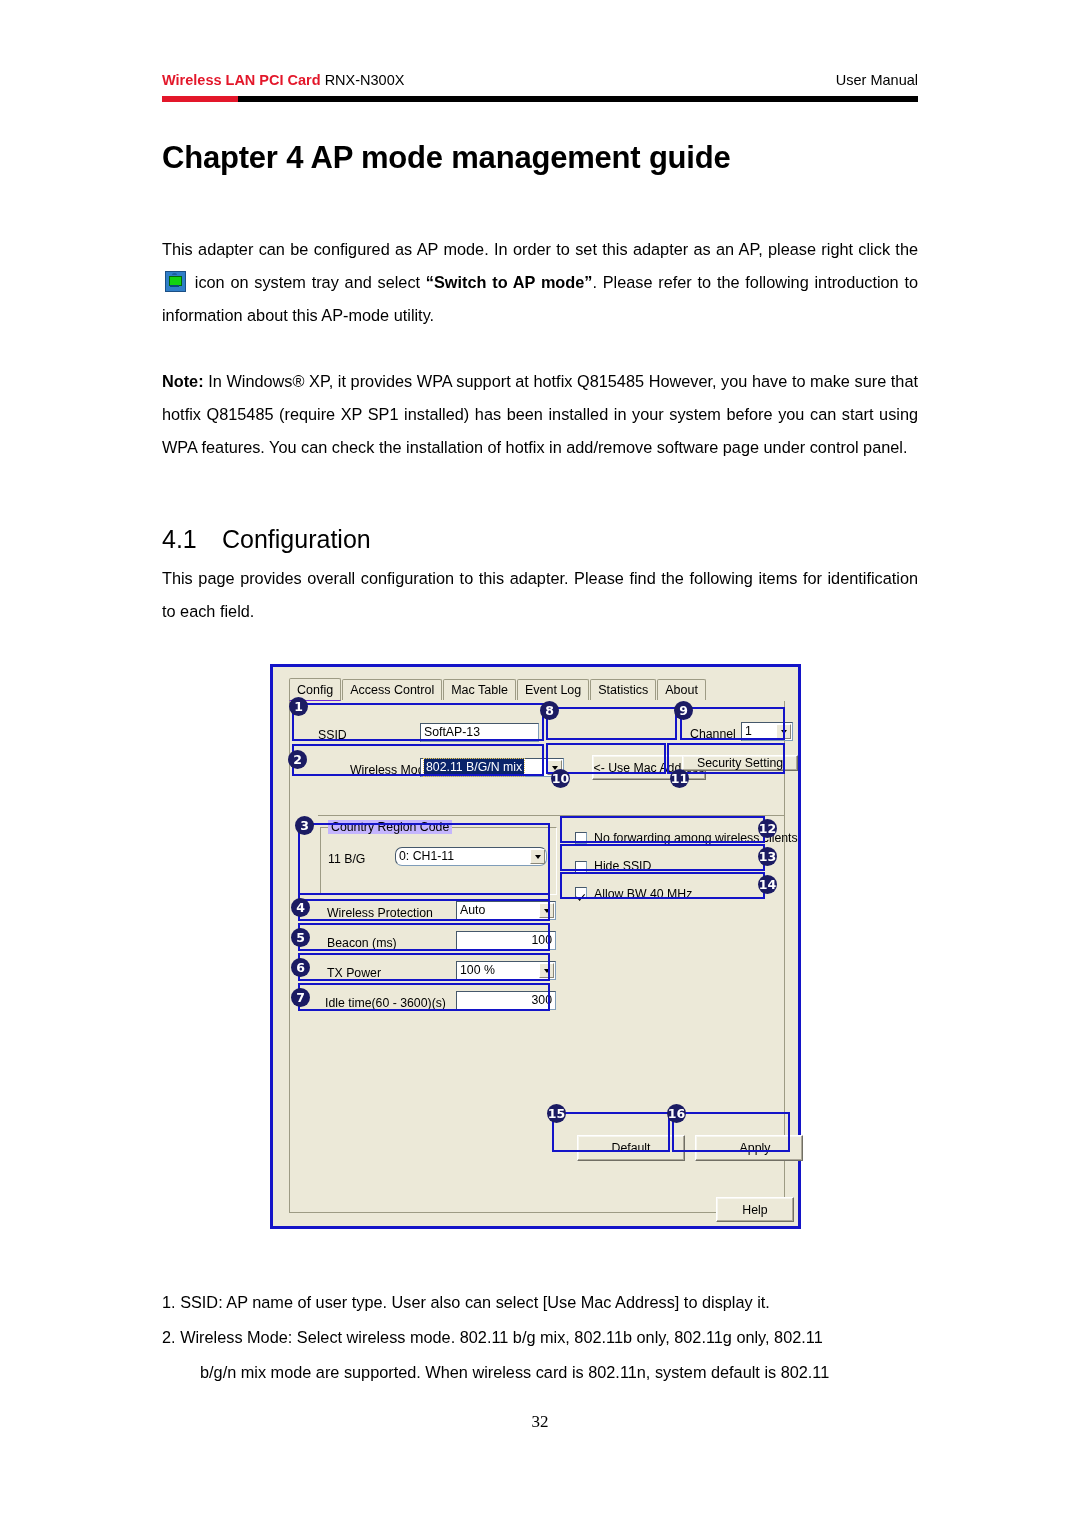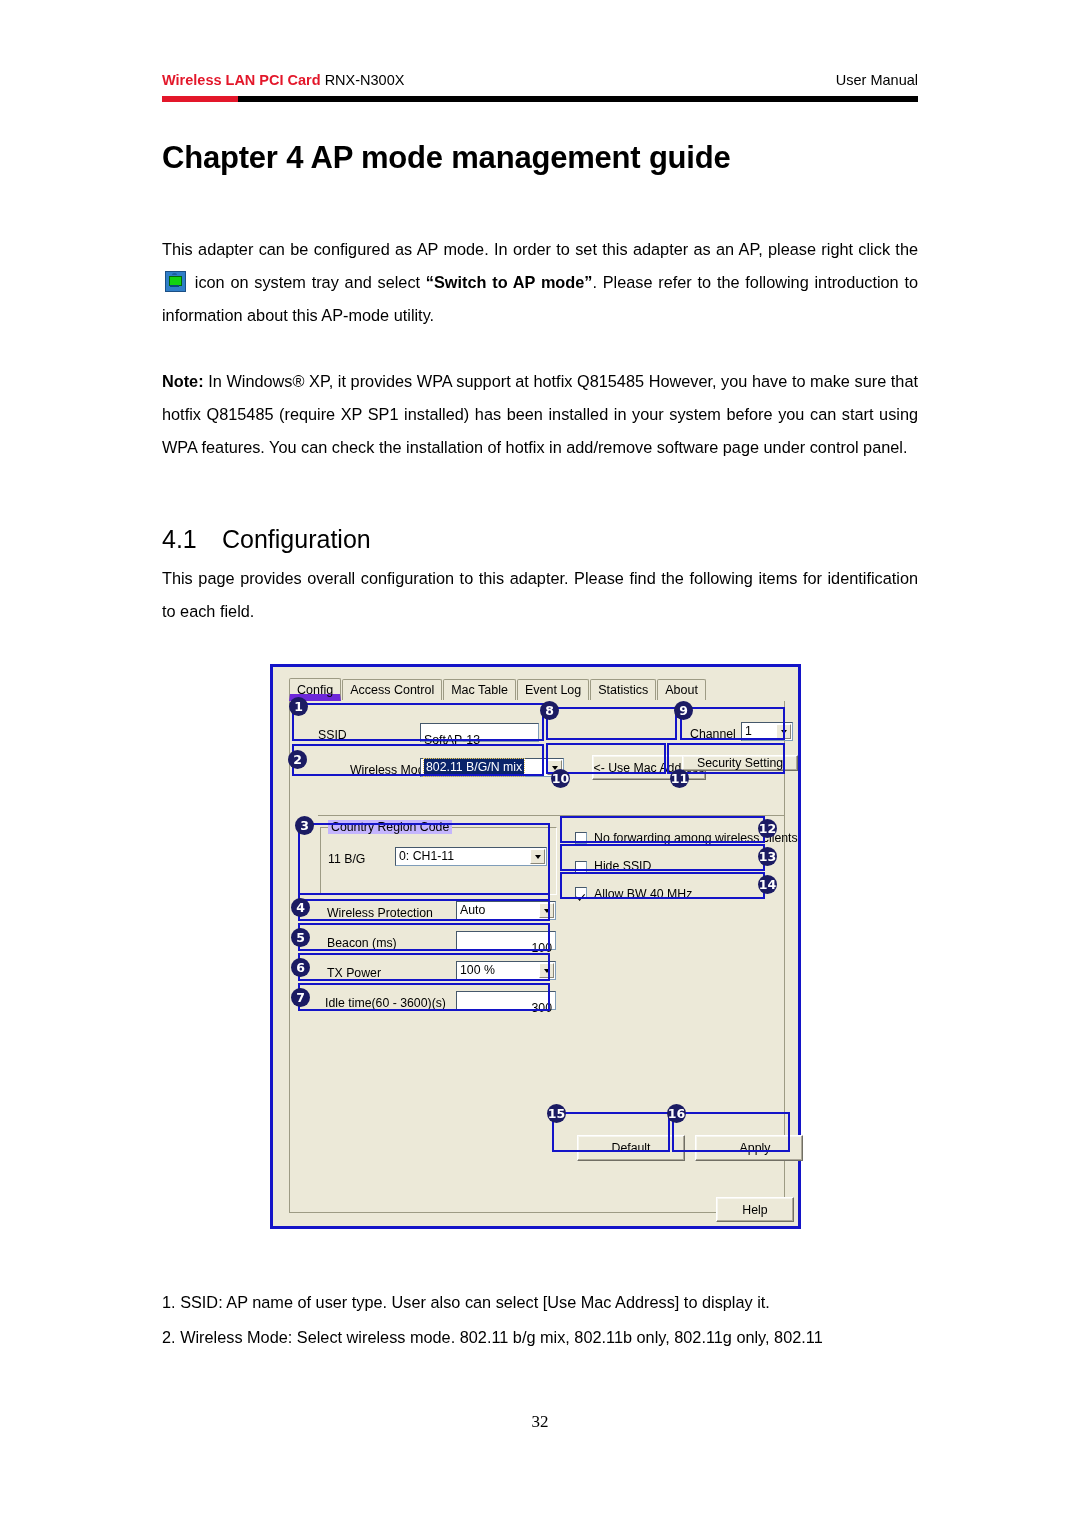--- a/index.html
+++ b/index.html
@@ -85,37 +85,37 @@
   .tab{
     float:left; height:21px; line-height:21px;
     padding:0 7px; font-size:12.5px; color:#000;
     border:1px solid #9d9b84; border-bottom:none;
     background:#ECE9D8; margin-right:1px;
     border-radius:2px 2px 0 0;
     box-sizing:border-box;
   }
   .tab.active{
     background:#ECE9D8; position:relative; top:-1px; height:23px; line-height:23px;
-    border-bottom:7px solid #6d28d9; z-index:3;
+    border-bottom:1px solid #6d28d9; z-index:3;
   }
 
   .panel{
     position:absolute; left:13px; top:31px; right:10px; bottom:10px;
     border:1px solid #9d9b84; border-top:none;
     background:#ECE9D8;
   }
 
   
   .lbl{ font-size:12.3px; color:#000; white-space:nowrap; }
   .xp-field{
     background:#fff;
     border:1px solid #7f9db9;
     border-top-color:#45586b; border-left-color:#45586b;
     box-sizing:border-box;
-    font-size:12.3px; line-height:17px; padding:8px 3px;
+    font-size:12.3px; line-height:17px; padding:0 3px;
     color:#000;
   }
   .xp-field.right{ text-align:right; }
   .xp-combo{
     background:#fff;
     border:1px solid #7f9db9;
     border-top-color:#45586b; border-left-color:#45586b;
     box-sizing:border-box; position:relative;
     font-size:12.3px; line-height:17px; padding:0 3px;
   }
@@ -261,21 +261,21 @@
         </div>
 
         <div class="xp-btn" style="position:absolute;left:392px;top:54px;width:116px;height:16px;">Security Setting</div>
 
         <div class="sep-line" style="left:28px;top:114px;width:466px;"></div>
 
         <div class="xp-group" style="position:absolute;left:30px;top:126px;width:237px;height:68px;">
           <span class="gtitle">Country Region Code</span>
         </div>
         <span class="lbl" style="position:absolute;left:38px;top:151px;">11 B/G</span>
-        <div class="xp-combo" style="position:absolute;left:105px;top:146px;width:152px;height:19px;">
+        <div class="xp-combo" style="position:absolute;left:105px;top:146px;width:152px;height:19px;border-radius:7px;">
           <span>0: CH1-11</span>
           <span class="arrow"></span>
         </div>
 
         <span class="lbl" style="position:absolute;left:37px;top:205px;">Wireless Protection</span>
         <div class="xp-combo" style="position:absolute;left:166px;top:200px;width:100px;height:19px;">
           <span>Auto</span>
           <span class="arrow"></span>
         </div>
 
@@ -364,15 +364,18 @@
 
 <div class="notes">
   <div class="note-item">
     <span>1.</span>
     <span>SSID: AP name of user type. User also can select [Use Mac Address] to display it.</span>
   </div>
   <div class="note-item">
     <span>2.</span>
     <span>Wireless Mode: Select wireless mode. 802.11 b/g mix, 802.11b only, 802.11g only, 802.11</span>
   </div>
+  <div class="note-item note-cont">
+    <span>b/g/n mix mode are supported. When wireless card is 802.11n, system default is 802.11</span>
+  </div>
 </div>
 
 <div class="page-num">32</div>
 
 </body></html>

